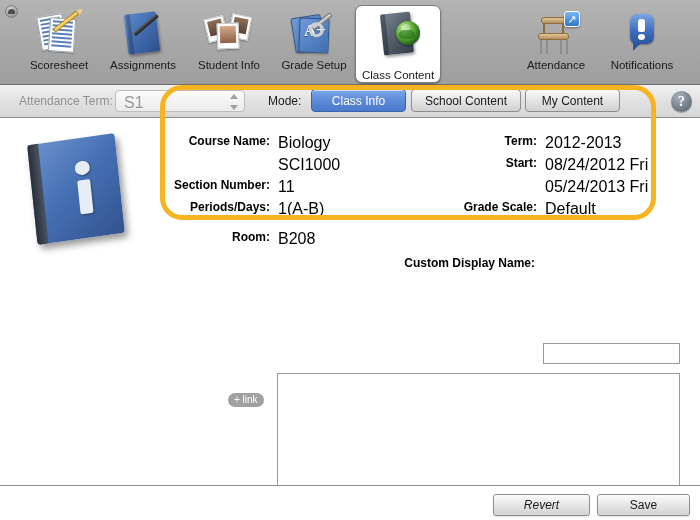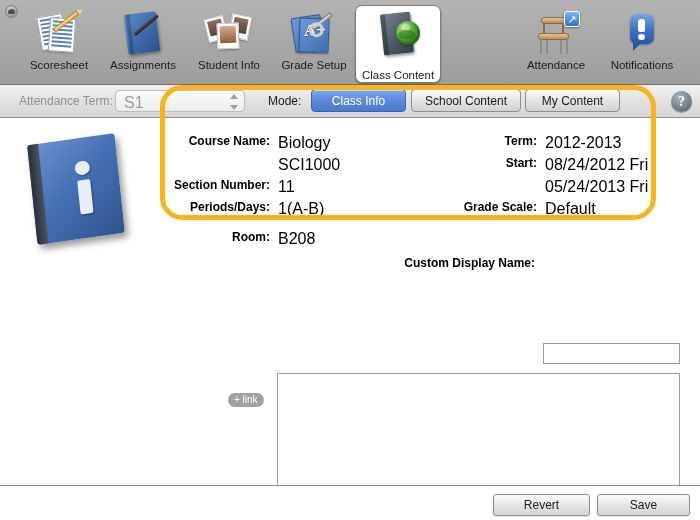--- a/index.html
+++ b/index.html
@@ -414,21 +414,21 @@
   .fbtn {
     position: absolute; top: 8px;
     height: 22px;
     border: 1px solid #8e8e8e;
     border-radius: 3px;
     background: linear-gradient(to bottom, #fcfcfc 0%, #e6e6e6 50%, #d4d4d4 100%);
     font-size: 12px; color: #1b1b1b;
     display: flex; align-items: center; justify-content: center;
     box-shadow: 0 1px 1px rgba(0,0,0,0.12);
   }
-  #revert-button { left: 493px; width: 97px; }
+  #revert-button { left: 493px; width: 97px; font-style: italic; }
   #save-button   { left: 597px; width: 93px; }
 
   
   #highlight {
     position: absolute;
     left: 160px; top: 85px;
     width: 496px; height: 135px;
     border: 5px solid #f7b320;
     border-radius: 22px;
     pointer-events: none;

